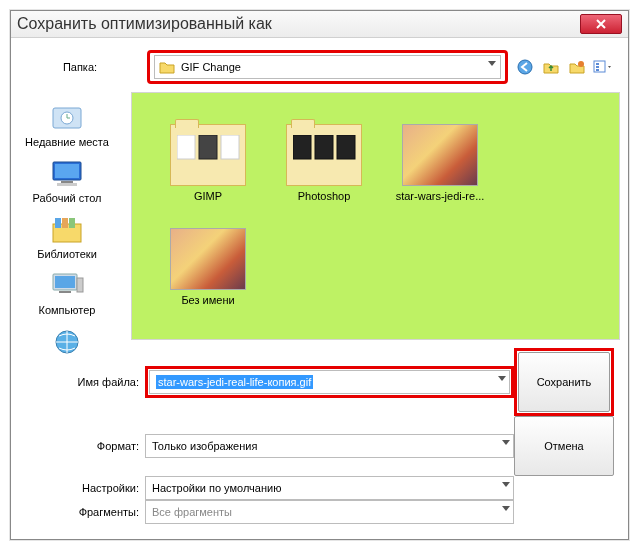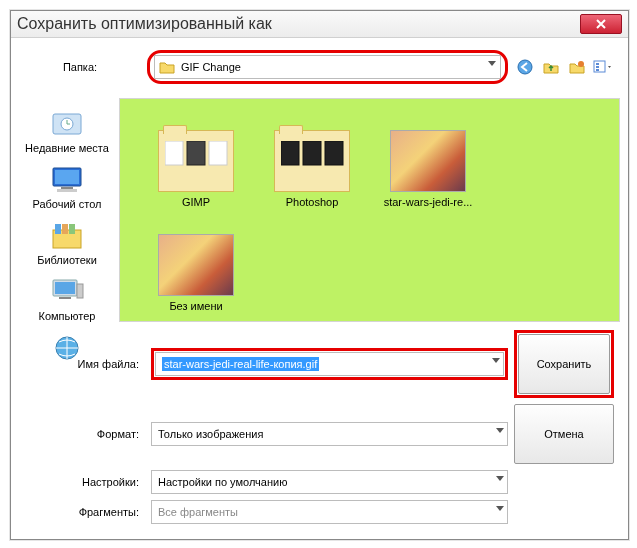--- a/index.html
+++ b/index.html
@@ -5,36 +5,36 @@
 body{margin:0;font-family:"Segoe UI",Tahoma,sans-serif;font-size:11px;color:#000;background:#fff}
 .win{width:617px;height:528px;margin:10px;background:#fff;border:1px solid #888;box-shadow:0 0 0 1px rgba(0,0,0,.1)}
 .titlebar{height:26px;background:linear-gradient(#fafafa,#ececec);display:flex;align-items:center;padding:0 6px;border-bottom:1px solid #d0d0d0}
 .titlebar .title{flex:1;color:#333;font-size:16px}
 .closebtn{width:40px;height:18px;background:linear-gradient(#e67,#c23);border:1px solid #912;border-radius:2px;display:flex;align-items:center;justify-content:center;color:#fff;font-weight:bold}
 .closebtn svg{width:10px;height:10px}
 .body{padding:8px;display:flex;flex-direction:column;height:calc(100% - 42px)}
 .toprow{display:flex;align-items:center;gap:6px;padding:4px 6px}
 .folderbox{flex:1;display:flex;align-items:center;gap:6px;background:#fff;border:1px solid #bcbcbc;height:22px;padding:0 4px;position:relative}
 .folderbox .dd{position:absolute;right:4px;top:5px}
-.hlred{border:3px solid #e60000;border-radius:14px;padding:2px 4px}
+.hlred{border:3px solid #e60000;border-radius:4px;padding:2px 4px}
 .tbicons{display:flex;gap:4px;align-items:center}
 .tbicons .ti{width:20px;height:20px;display:flex;align-items:center;justify-content:center;border:1px solid transparent;border-radius:2px}
-.main{flex:1;display:flex;gap:4px;margin-top:10px;min-height:0}
+.main{flex:1;display:flex;gap:16px;margin-top:4px;min-height:0}
 .sidebar{width:96px;display:flex;flex-direction:column;align-items:center;gap:2px;padding-top:6px}
 .place{display:flex;flex-direction:column;align-items:center;gap:2px;width:100%;padding:4px 0;cursor:pointer}
 .place .pic{width:36px;height:32px}
 .place .lbl{text-align:center;font-size:11px}
 .filepane{flex:1;border:1px solid #d4d4d4;background:#bef264;padding:31px;display:flex;flex-direction:column}
 .files{display:flex;gap:26px;flex-wrap:wrap;align-content:flex-start}
 .file{display:flex;flex-direction:column;align-items:center;width:90px;gap:4px}
 .file .thumb{width:74px;height:60px;background:#f7e9b0;border:1px solid #d6b856;position:relative}
 .file .thumb.fldr::before{content:"";position:absolute;top:-6px;left:4px;width:22px;height:8px;background:#f7e9b0;border:1px solid #d6b856;border-bottom:none;border-radius:2px 2px 0 0}
 .file .thumb.img{background:linear-gradient(135deg,#e8b088 0%,#f4d279 40%,#c95d3a 70%,#6a3b4d 100%);border:1px solid #aaa}
 .file .nm{text-align:center;font-size:11px;white-space:nowrap;overflow:hidden;text-overflow:ellipsis;max-width:96px}
-.bottom{padding:8px 6px;display:grid;grid-template-columns:120px 1fr 100px;gap:6px;align-items:center}
+.bottom{padding:8px 6px;display:grid;grid-template-columns:120px 1fr 100px;align-items:center}
 .bottom .lbl{text-align:right;padding-right:6px}
 .cbo{background:#fff;border:1px solid #bcbcbc;height:22px;display:flex;align-items:center;padding:0 18px 0 6px;position:relative;font-size:11px}
 .cbo .dd{position:absolute;right:3px;top:5px}
 .cbo.sel .txt{background:#3399ff;color:#fff;padding:1px 2px}
 .btn{height:22px;background:linear-gradient(#fefefe,#e8e8e8);border:1px solid #9a9a9a;border-radius:2px;display:flex;align-items:center;justify-content:center;font-size:11px;padding:18px 8px;min-width:72px}
 .dd{width:0;height:0;border-left:4px solid transparent;border-right:4px solid transparent;border-top:5px solid #555;display:inline-block}
 .hlredwrap{border:3px solid #e60000;border-radius:0;padding:1px;display:inline-block}
 .gray{color:#888}
 </style>
 </head>

